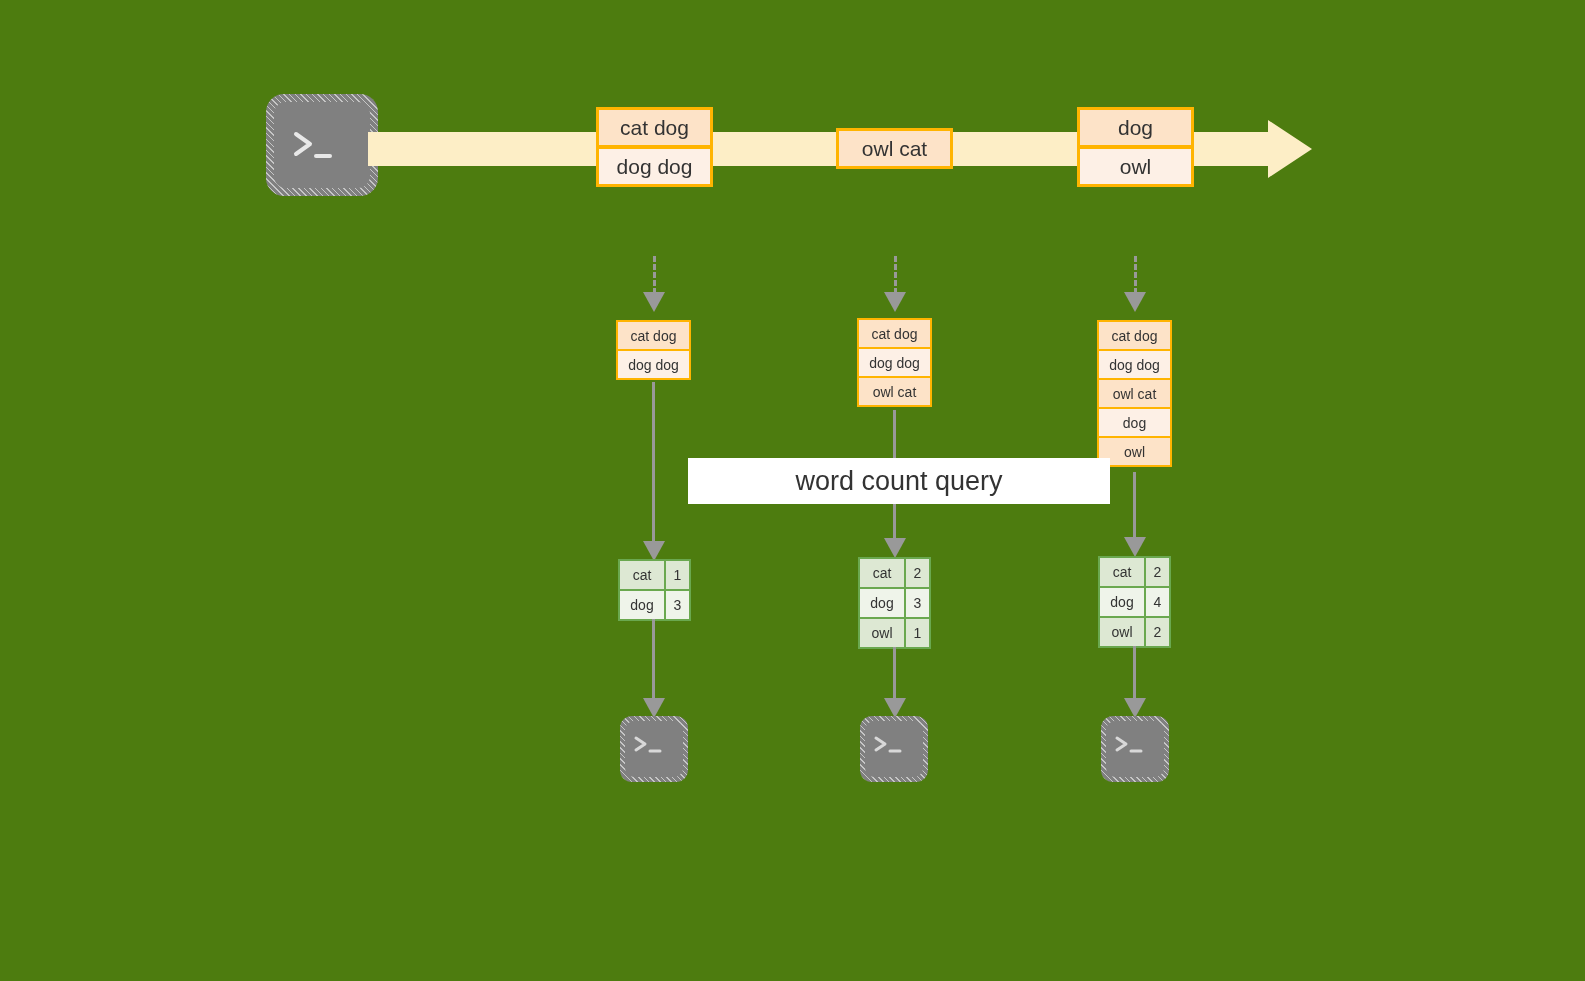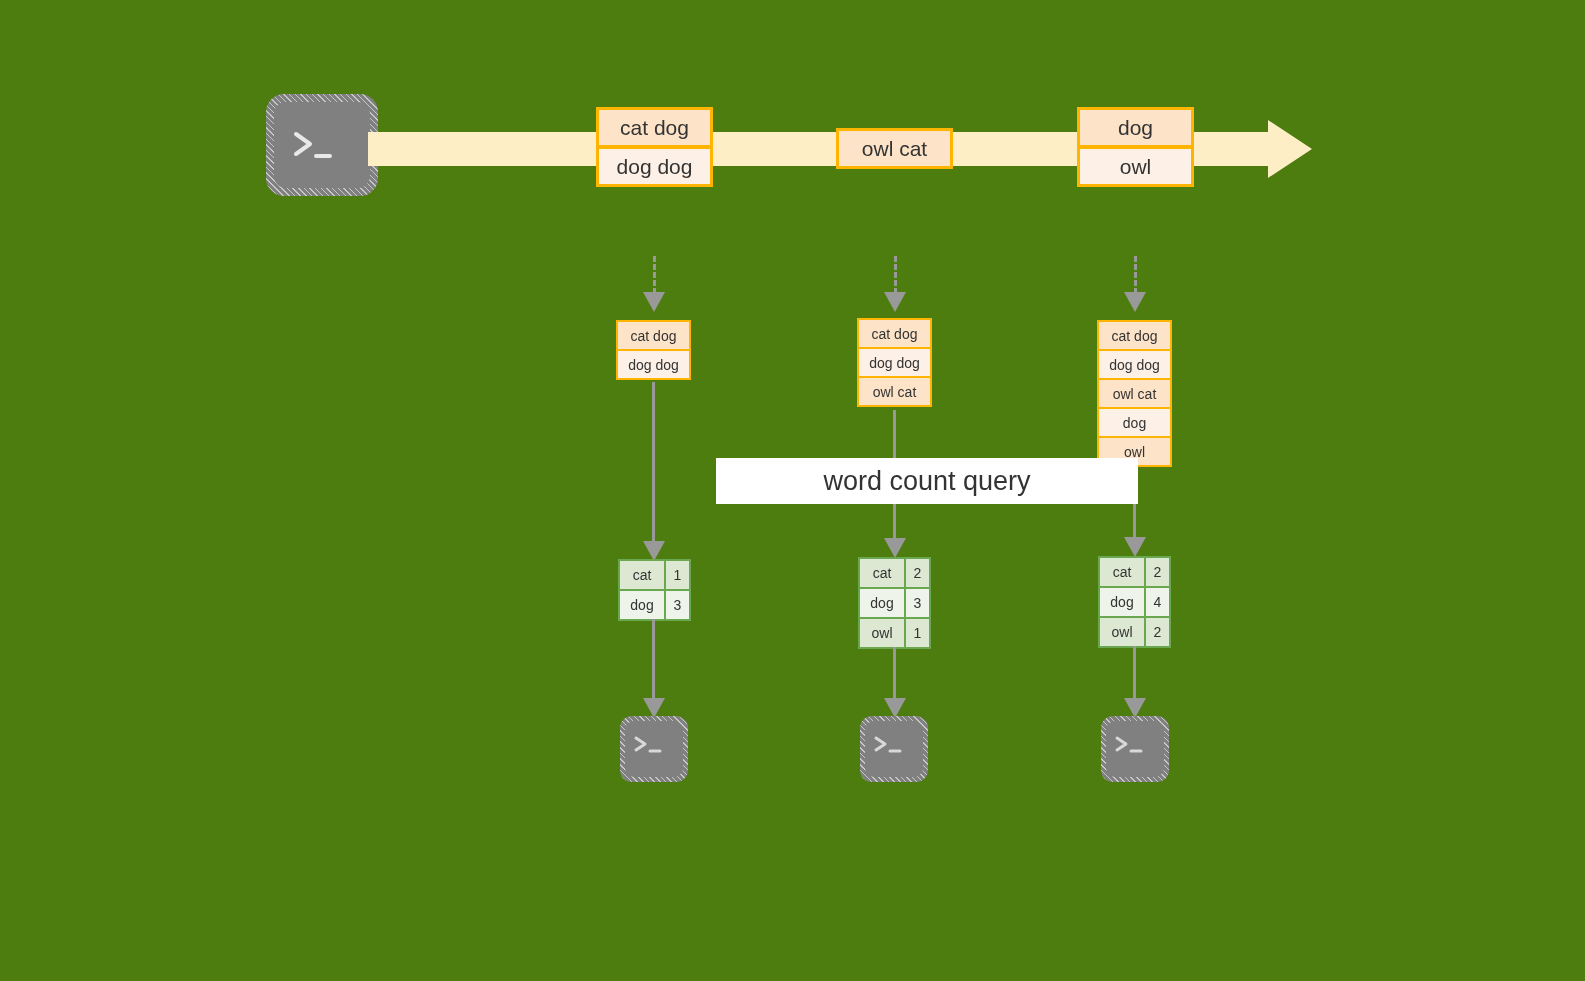--- a/index.html
+++ b/index.html
@@ -129,21 +129,20 @@
   .query-banner {
     position: absolute;
     left: 688px;
     top: 458px;
     width: 422px;
     height: 46px;
     background: #ffffff;
     display: flex;
     align-items: center;
     justify-content: center;
-    margin-left: 28px;
   }
   .query-banner .label {
     font-size: 27px;
     color: #333333;
     line-height: 1;
   }
 </style>
 </head>
 <body>
 

